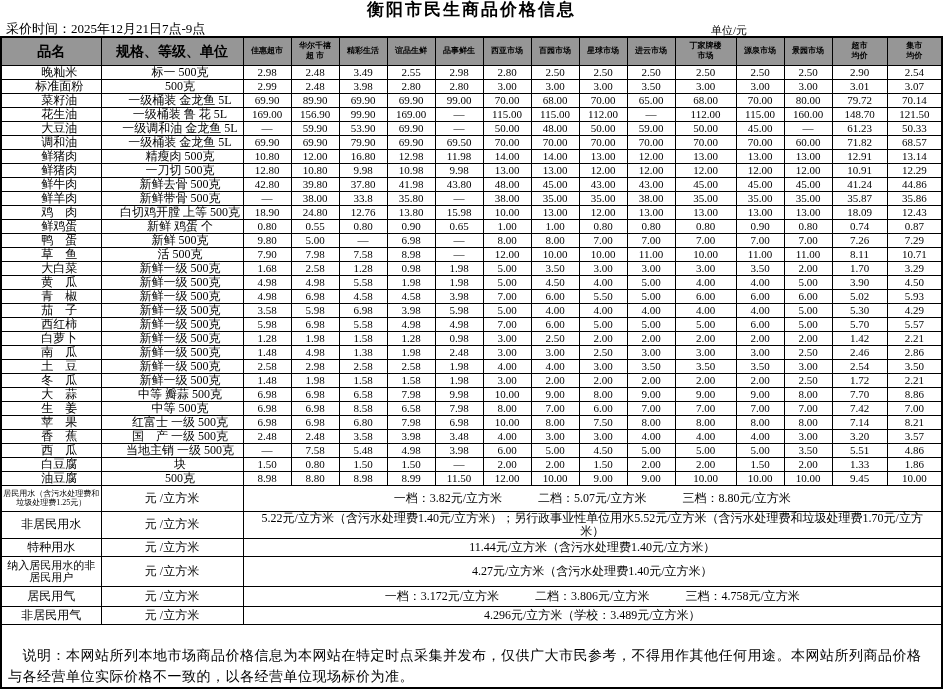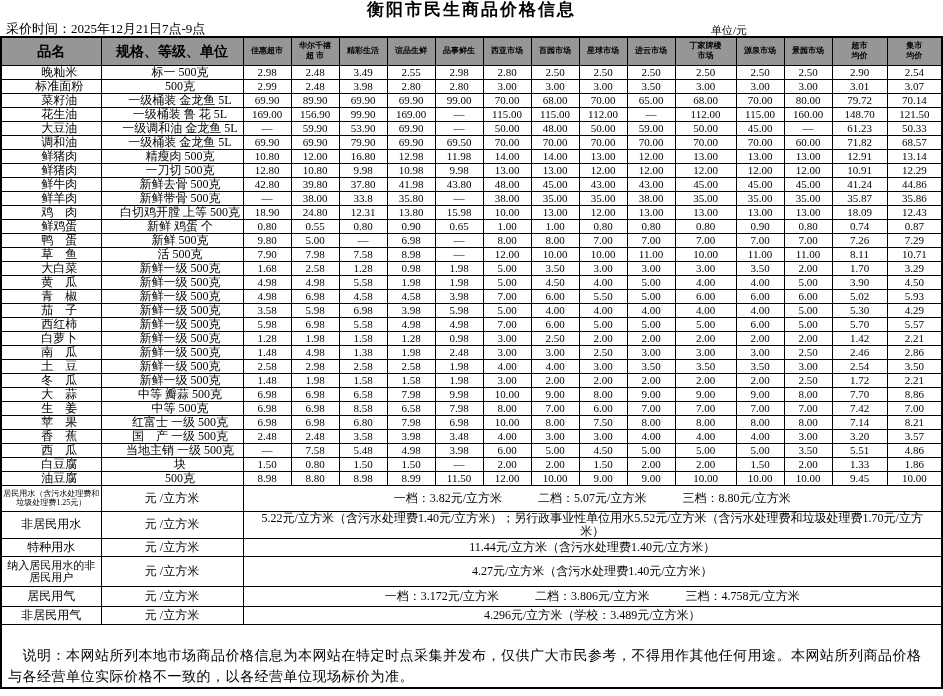--- a/index.html
+++ b/index.html
@@ -269,21 +269,21 @@
           <td>35.00</td>
           <td>35.00</td>
           <td>35.87</td>
           <td>35.86</td>
         </tr>
         <tr>
           <td class="nm">鸡　肉</td>
           <td class="sp">白切鸡开膛 上等 500克</td>
           <td>18.90</td>
           <td>24.80</td>
-          <td>12.31</td>
+          <td>12.76</td>
           <td>13.80</td>
           <td>15.98</td>
           <td>10.00</td>
           <td>13.00</td>
           <td>12.00</td>
           <td>13.00</td>
           <td>13.00</td>
           <td>13.00</td>
           <td>13.00</td>
           <td>18.09</td>

